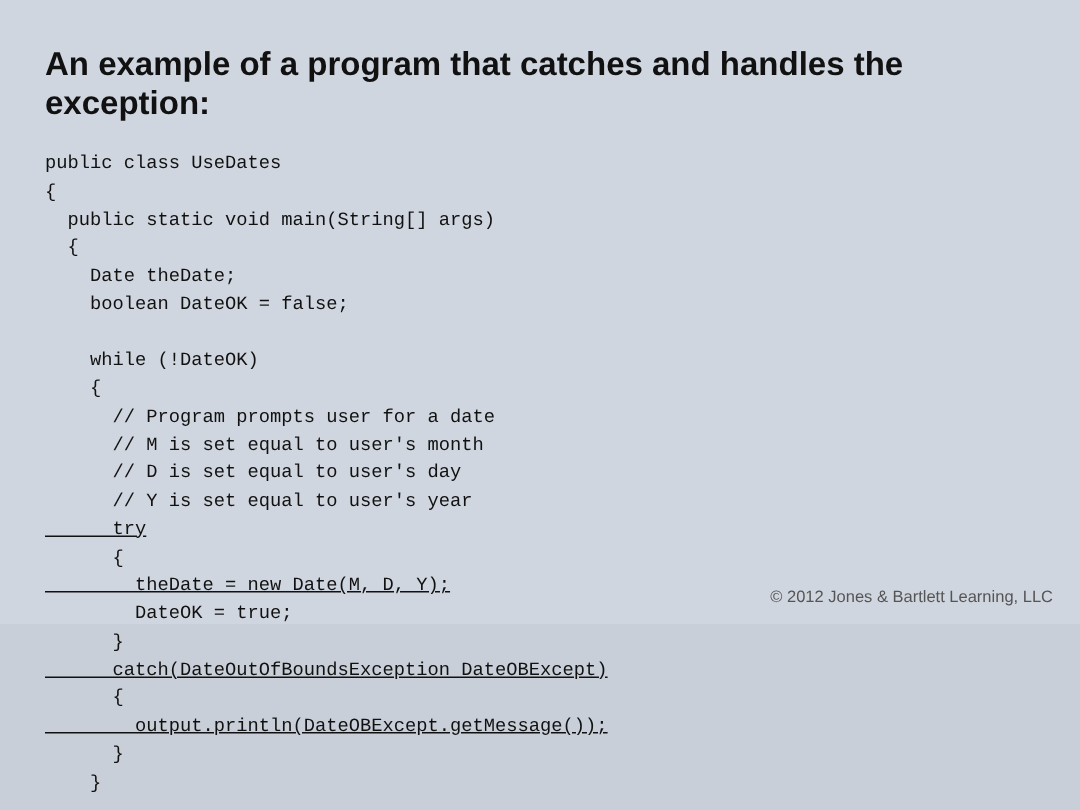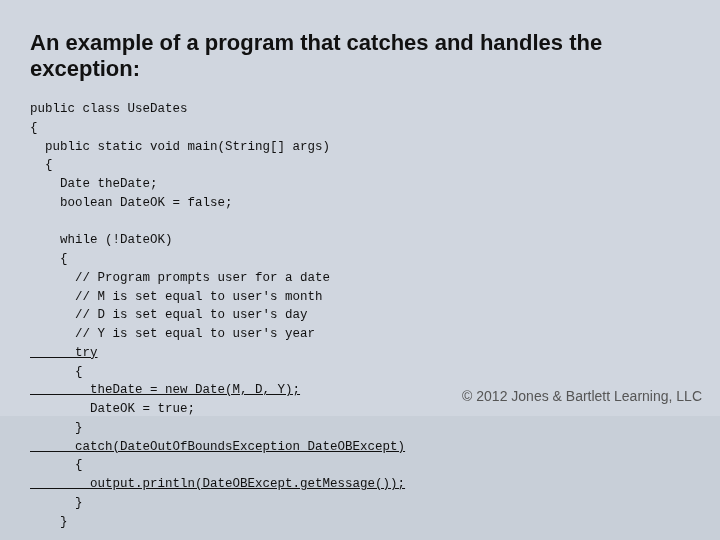--- a/index.html
+++ b/index.html
@@ -35,21 +35,21 @@
       color: #111;
       line-height: 1.5;
       background: transparent;
       white-space: pre;
     }
 
     .footer {
       position: absolute;
       bottom: 12px;
       right: 18px;
-      font-size: 14px;
+      font-size: 11px;
       color: #555;
       text-align: right;
       font-family: Arial, sans-serif;
     }
   </style>
 </head>
 <body>
 
 <div class="slide">
   <div class="title">An example of a program that catches and handles the exception:</div>

